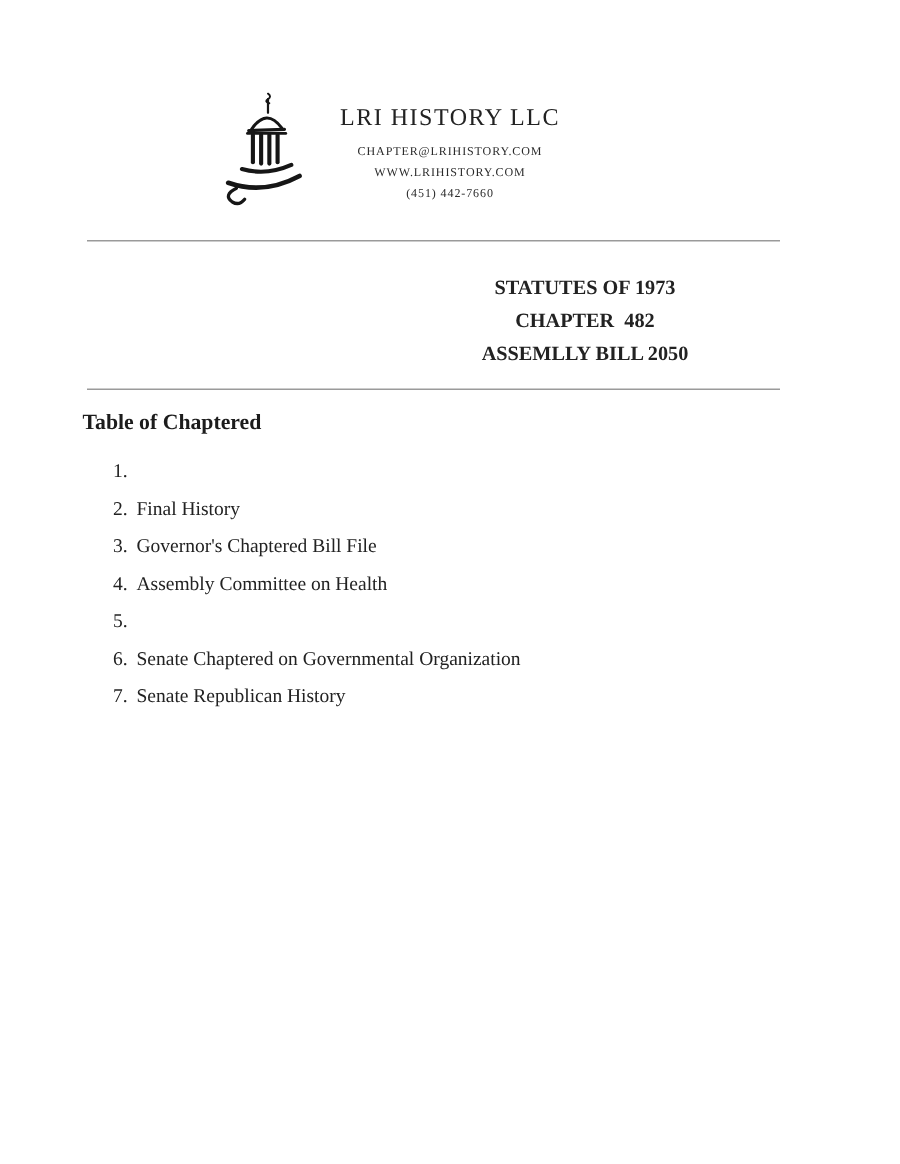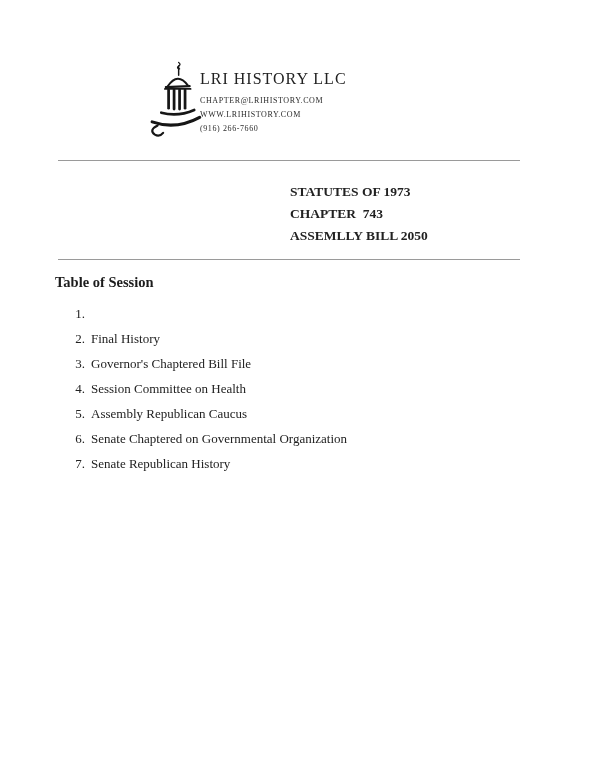--- a/index.html
+++ b/index.html
@@ -23,21 +23,21 @@
     left: 143px;
     top: 58px;
     width: 64px;
     height: 82px;
   }
   .letterhead {
     position: absolute;
     left: 200px;
     top: 70px;
     width: 200px;
-    text-align: left;
+    text-align: center;
   }
   .company-name {
     font-size: 16px;
     letter-spacing: 1px;
     color: #222;
     margin-bottom: 6px;
   }
   .contact-line {
     font-size: 8px;
     letter-spacing: 0.6px;
@@ -54,21 +54,21 @@
   }
   .rule-1 { top: 160px; }
   .rule-2 { top: 259px; }
 
   
   .statute-block {
     position: absolute;
     top: 181px;
     left: 290px;
     width: 200px;
-    text-align: left;
+    text-align: center;
     font-weight: bold;
     font-size: 13.5px;
     line-height: 22px;
     color: #222;
   }
   .statute-block div { white-space: pre; }
 
   
   .toc-title {
     position: absolute;
@@ -123,54 +123,53 @@
     <path d="M20 59 Q38 64 56 56" stroke-width="3"></path>
     <path d="M10 69 Q36 78 62 64" stroke-width="3.4"></path>
 
     <path d="M16 73 Q6 78 13 83 q5 3 9 -2" stroke-width="2.4"></path>
   </svg>
 
   <div class="letterhead">
     <div class="company-name">LRI HISTORY LLC</div>
     <div class="contact-line">CHAPTER@LRIHISTORY.COM</div>
     <div class="contact-line">WWW.LRIHISTORY.COM</div>
-    <div class="contact-line">(916) 266-7660</div>
+    <div class="contact-line">(451) 442-7660</div>
   </div>
 
   <div class="rule rule-1"></div>
 
   <div class="statute-block">
     <div>STATUTES OF 1973</div>
-    <div>CHAPTER  743</div>
+    <div>CHAPTER  482</div>
     <div>ASSEMLLY BILL 2050</div>
   </div>
 
   <div class="rule rule-2"></div>
 
-  <div class="toc-title">Table of Session</div>
+  <div class="toc-title">Table of Chaptered</div>
 
   <div class="toc-list">
     <div class="toc-item">
       <span class="toc-num">1.</span>
     </div>
     <div class="toc-item">
       <span class="toc-num">2.</span>
       <span class="toc-text">Final History</span>
     </div>
     <div class="toc-item">
       <span class="toc-num">3.</span>
       <span class="toc-text">Governor's Chaptered Bill File</span>
     </div>
     <div class="toc-item">
       <span class="toc-num">4.</span>
-      <span class="toc-text">Session Committee on Health</span>
+      <span class="toc-text">Assembly Committee on Health</span>
     </div>
     <div class="toc-item">
       <span class="toc-num">5.</span>
-      <span class="toc-text">Assembly Republican Caucus</span>
     </div>
     <div class="toc-item">
       <span class="toc-num">6.</span>
       <span class="toc-text">Senate Chaptered on Governmental Organization</span>
     </div>
     <div class="toc-item">
       <span class="toc-num">7.</span>
       <span class="toc-text">Senate Republican History</span>
     </div>
   </div>

